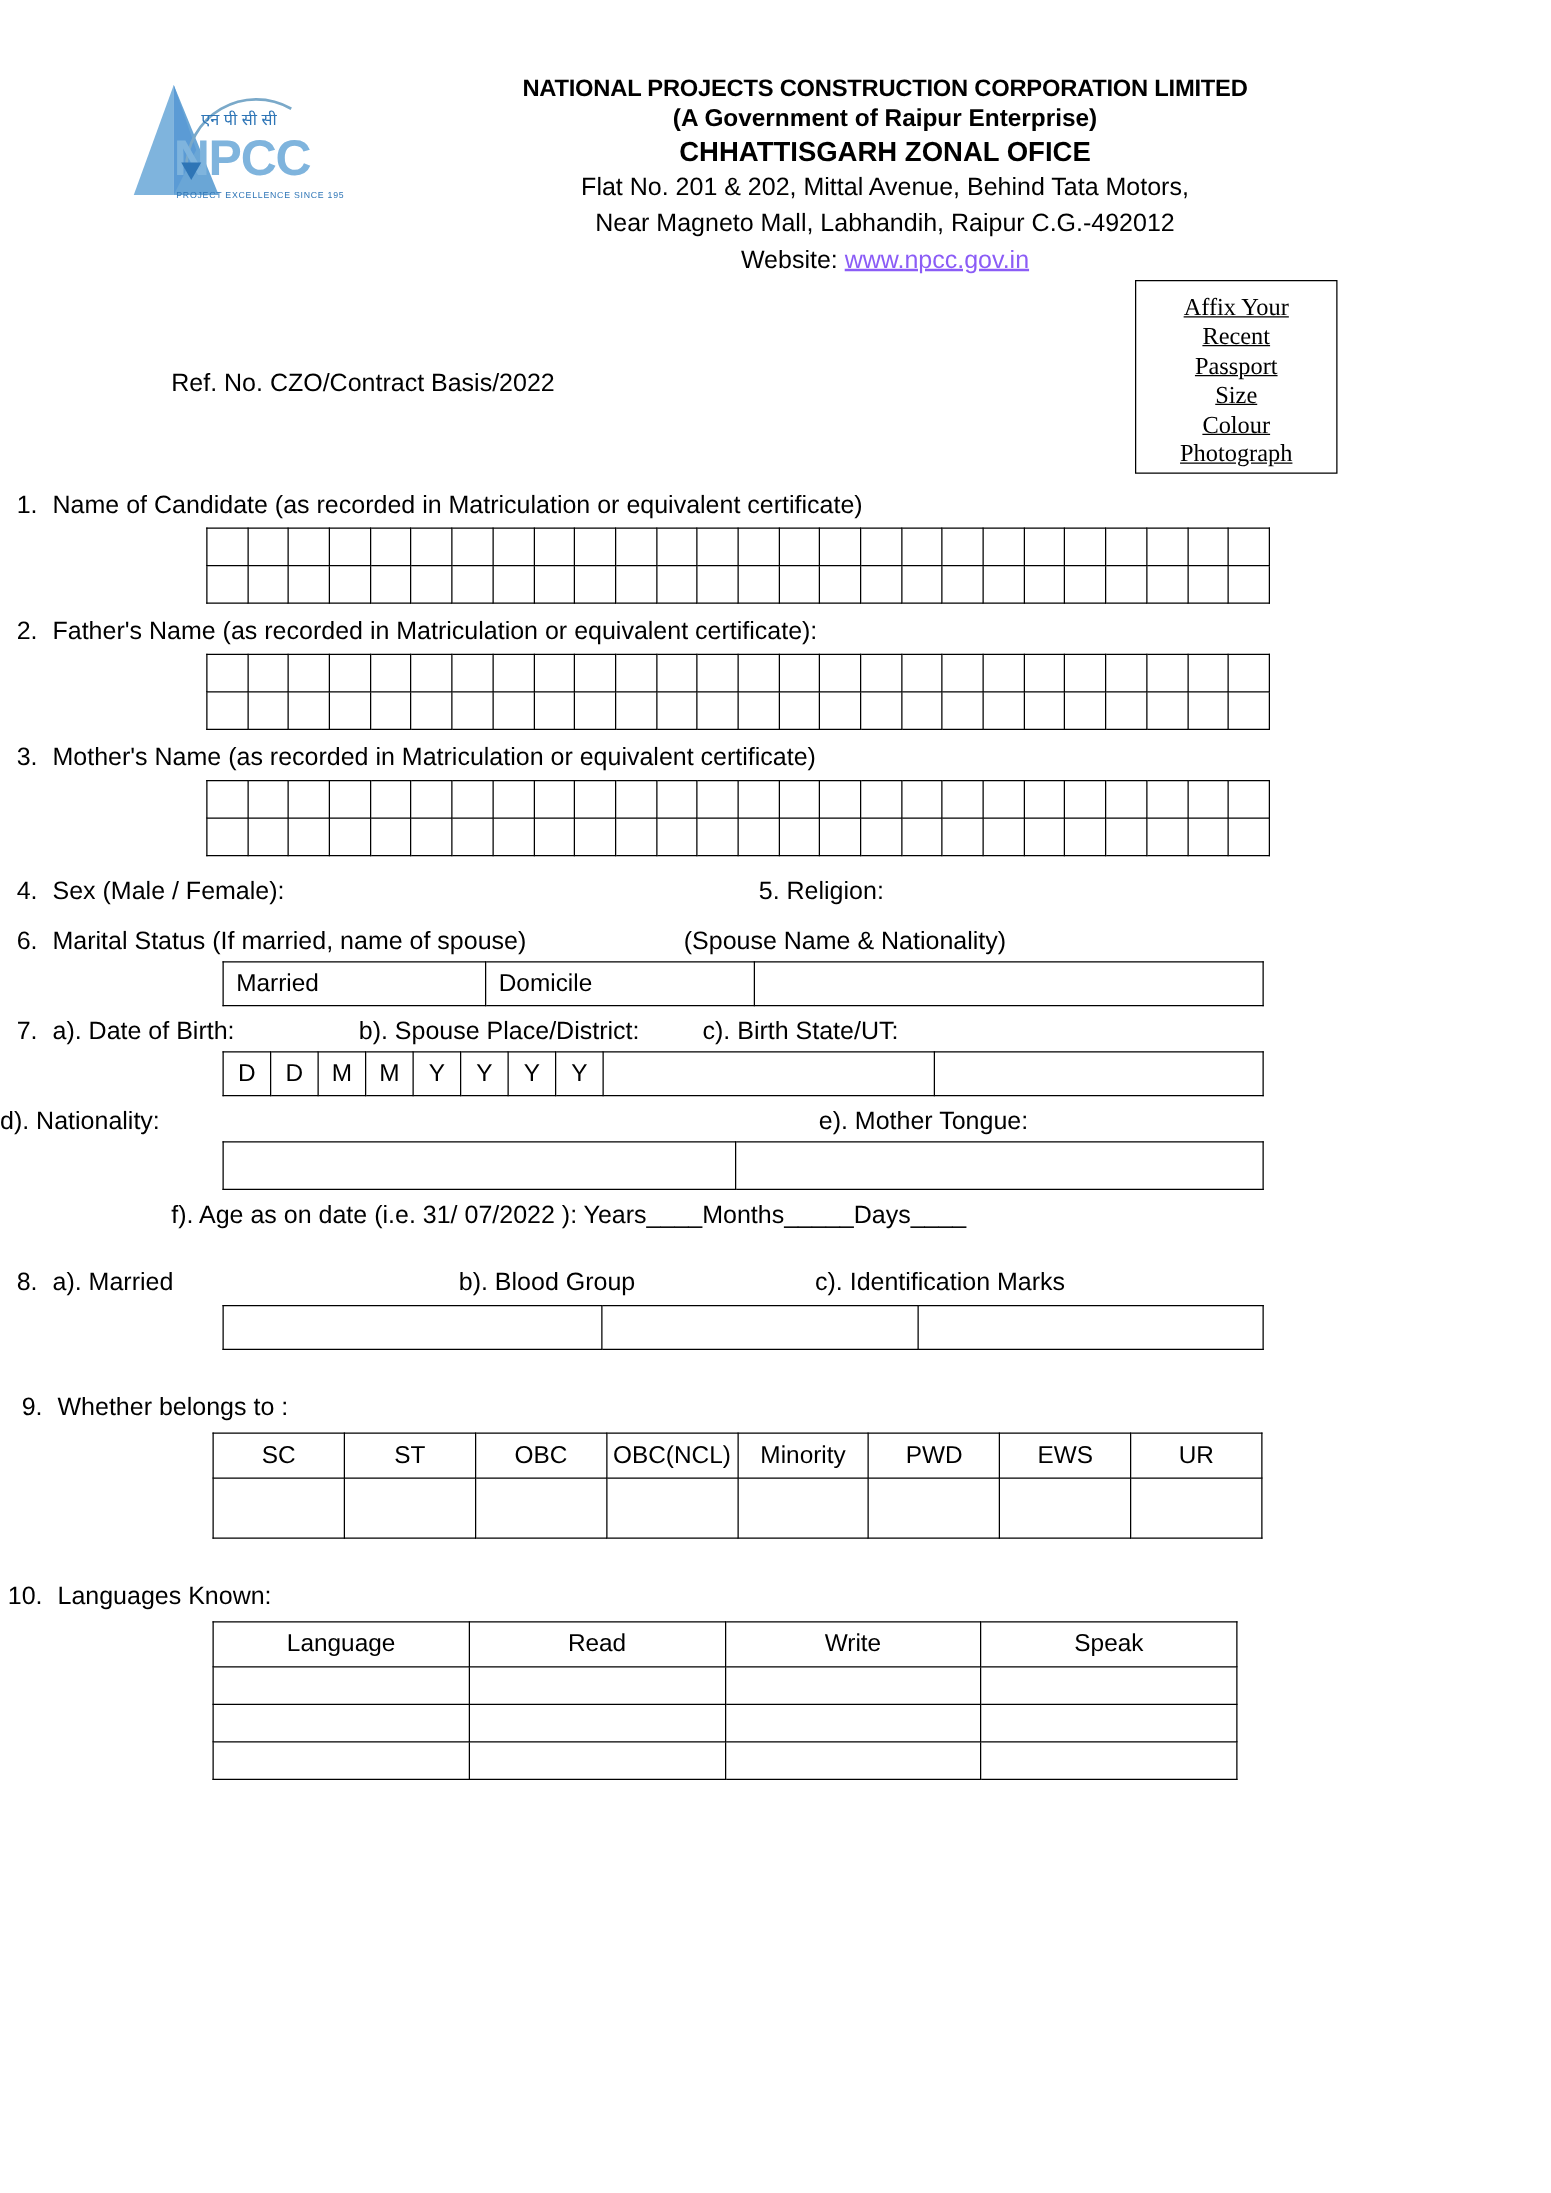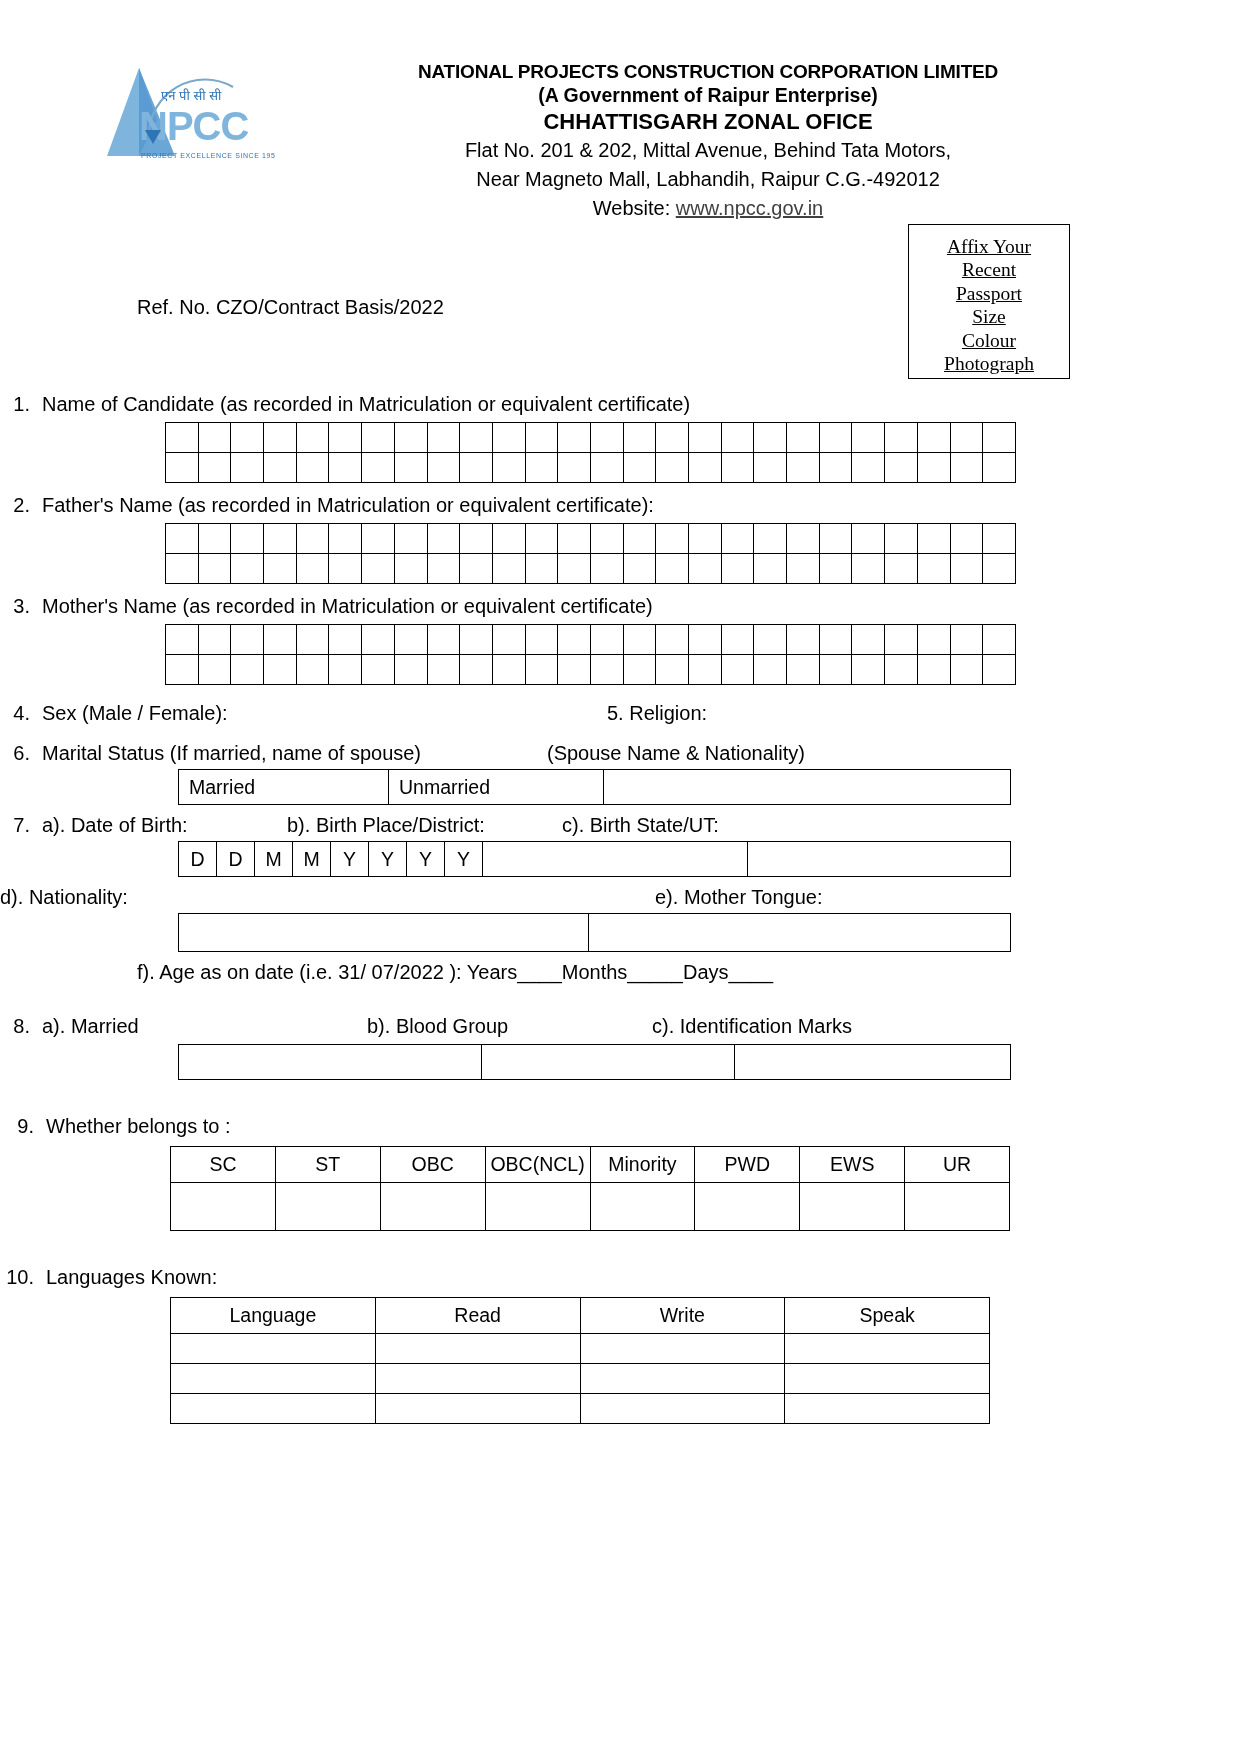--- a/index.html
+++ b/index.html
@@ -22,21 +22,21 @@
 
   .org-block { flex:1 1 auto; text-align:center; padding-right:130px; }
   .org-name {
     font-weight:bold; font-size:19px; letter-spacing:-0.2px;
     line-height:1.22;
   }
   .org-sub { font-weight:bold; font-size:19.5px; line-height:1.25; }
   .org-sub2 { font-weight:bold; font-size:22px; line-height:1.3; }
   .addr { font-size:20px; line-height:1.45; font-weight:400; }
   .website { font-size:20px; line-height:1.45; }
-  .website a { color:#404040; text-decoration:underline; }
+  .website a { color:#8b5cf6; text-decoration:underline; }
 
   
   .photo-box {
     position:absolute; left:908px; top:224px; width:162px; height:155px;
     border:1.6px solid #000;
     font-family:"Liberation Serif", serif;
     font-size:19.5px; line-height:1.2;
     text-align:center;
     padding-top:10px;
     text-decoration:underline;
@@ -360,30 +360,30 @@
     </div>
     <table class="tbl mstatus">
       <colgroup>
           <col style="width:210px">
           <col style="width:215px">
           <col>
         </colgroup>
       <tbody>
         <tr>
           <td>Married</td>
-          <td>Unmarried</td>
+          <td>Domicile</td>
           <td></td>
         </tr>
       </tbody>
     </table>
 
     <div class="qrow q-label" style="margin-top:8px;">
       <span class="num">7.</span>
       <span style="flex:0 0 auto; width:245px;">a). Date of Birth:</span>
-      <span style="flex:0 0 auto; width:275px;">b). Birth Place/District:</span>
+      <span style="flex:0 0 auto; width:275px;">b). Spouse Place/District:</span>
       <span>c). Birth State/UT:</span>
     </div>
     <table class="tbl dob">
       <colgroup>
         <col style="width:38px">
           <col style="width:38px">
           <col style="width:38px">
           <col style="width:38px">
         <col style="width:38px">
           <col style="width:38px">

